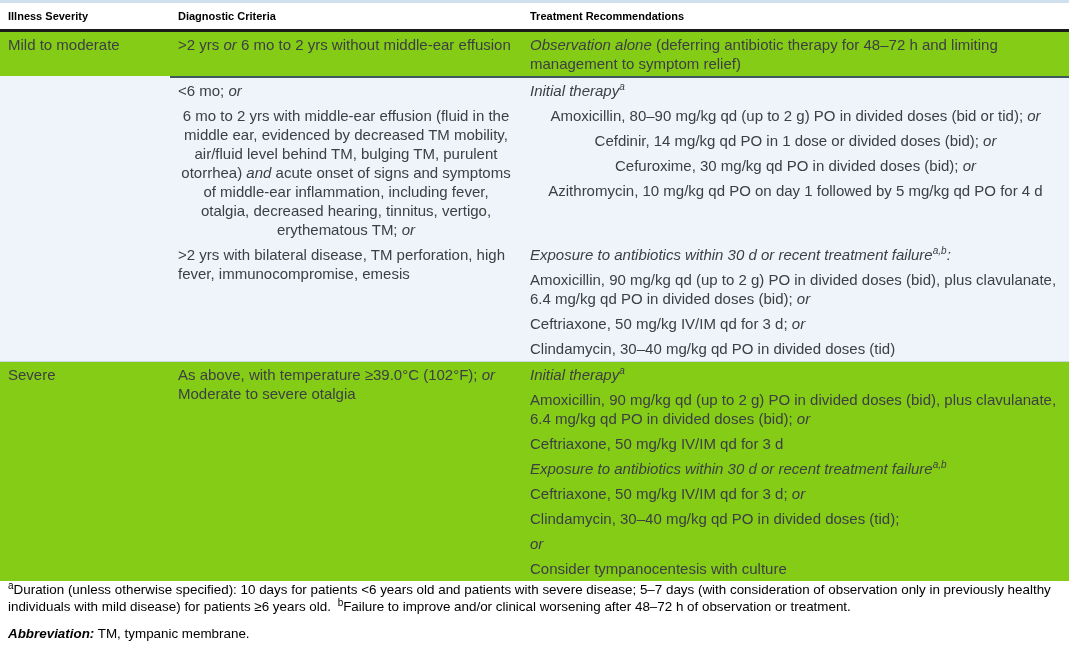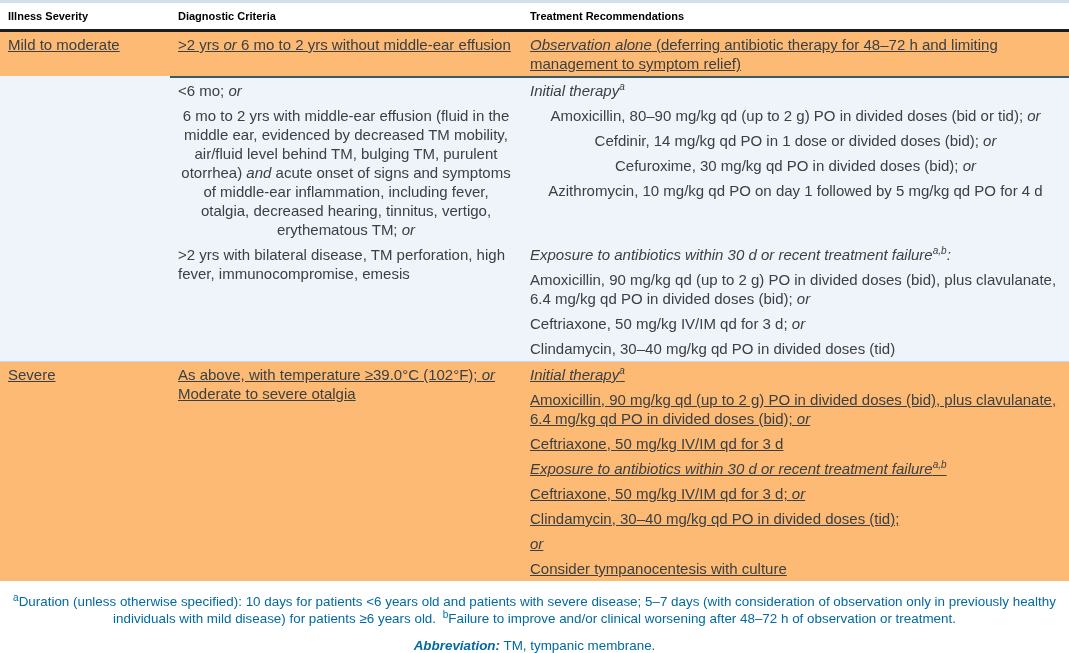--- a/index.html
+++ b/index.html
@@ -22,31 +22,31 @@
   }
   .thead .hc{padding:1px 8px;line-height:17px;}
 
   
   .trow{display:grid;grid-template-columns:170px 352px 1fr;}
   .cell{padding:3px 8px 3px 8px;line-height:19px;}
   .cell p{margin:0;}
   .cell p.gap{margin:0 0 6px 0;}
 
   
-  .band-blue{background:#fdba74;text-decoration:underline;}
+  .band-blue{background:#84cc16;}
   .band-pale{background:#eef4fa;}
   .band1 .trow{min-height:32px;}
   .sep-teal{border-top:2px solid #3c5a5e;margin-left:170px;height:0;}
   .row-initial{min-height:22px;}
   .row-main{min-height:131px;text-align:center;}
   .row-exposure{min-height:110px;}
   .band3{border-top:1px solid #c9d6e6;min-height:208px;}
 
   
-  .footnotes{padding:12px 8px 0 8px;font-size:13.4px;line-height:17px;color:#0369a1;text-align:center;}
+  .footnotes{padding:0 8px 0 8px;font-size:13.4px;line-height:17px;color:#000000;}
   .footnotes p{margin:0 0 10px 0;}
 </style>
 </head>
 <body>
 
 <div class="page">
 
   <div class="thead">
     <div class="hc">Illness Severity</div>
     <div class="hc">Diagnostic Criteria</div>

